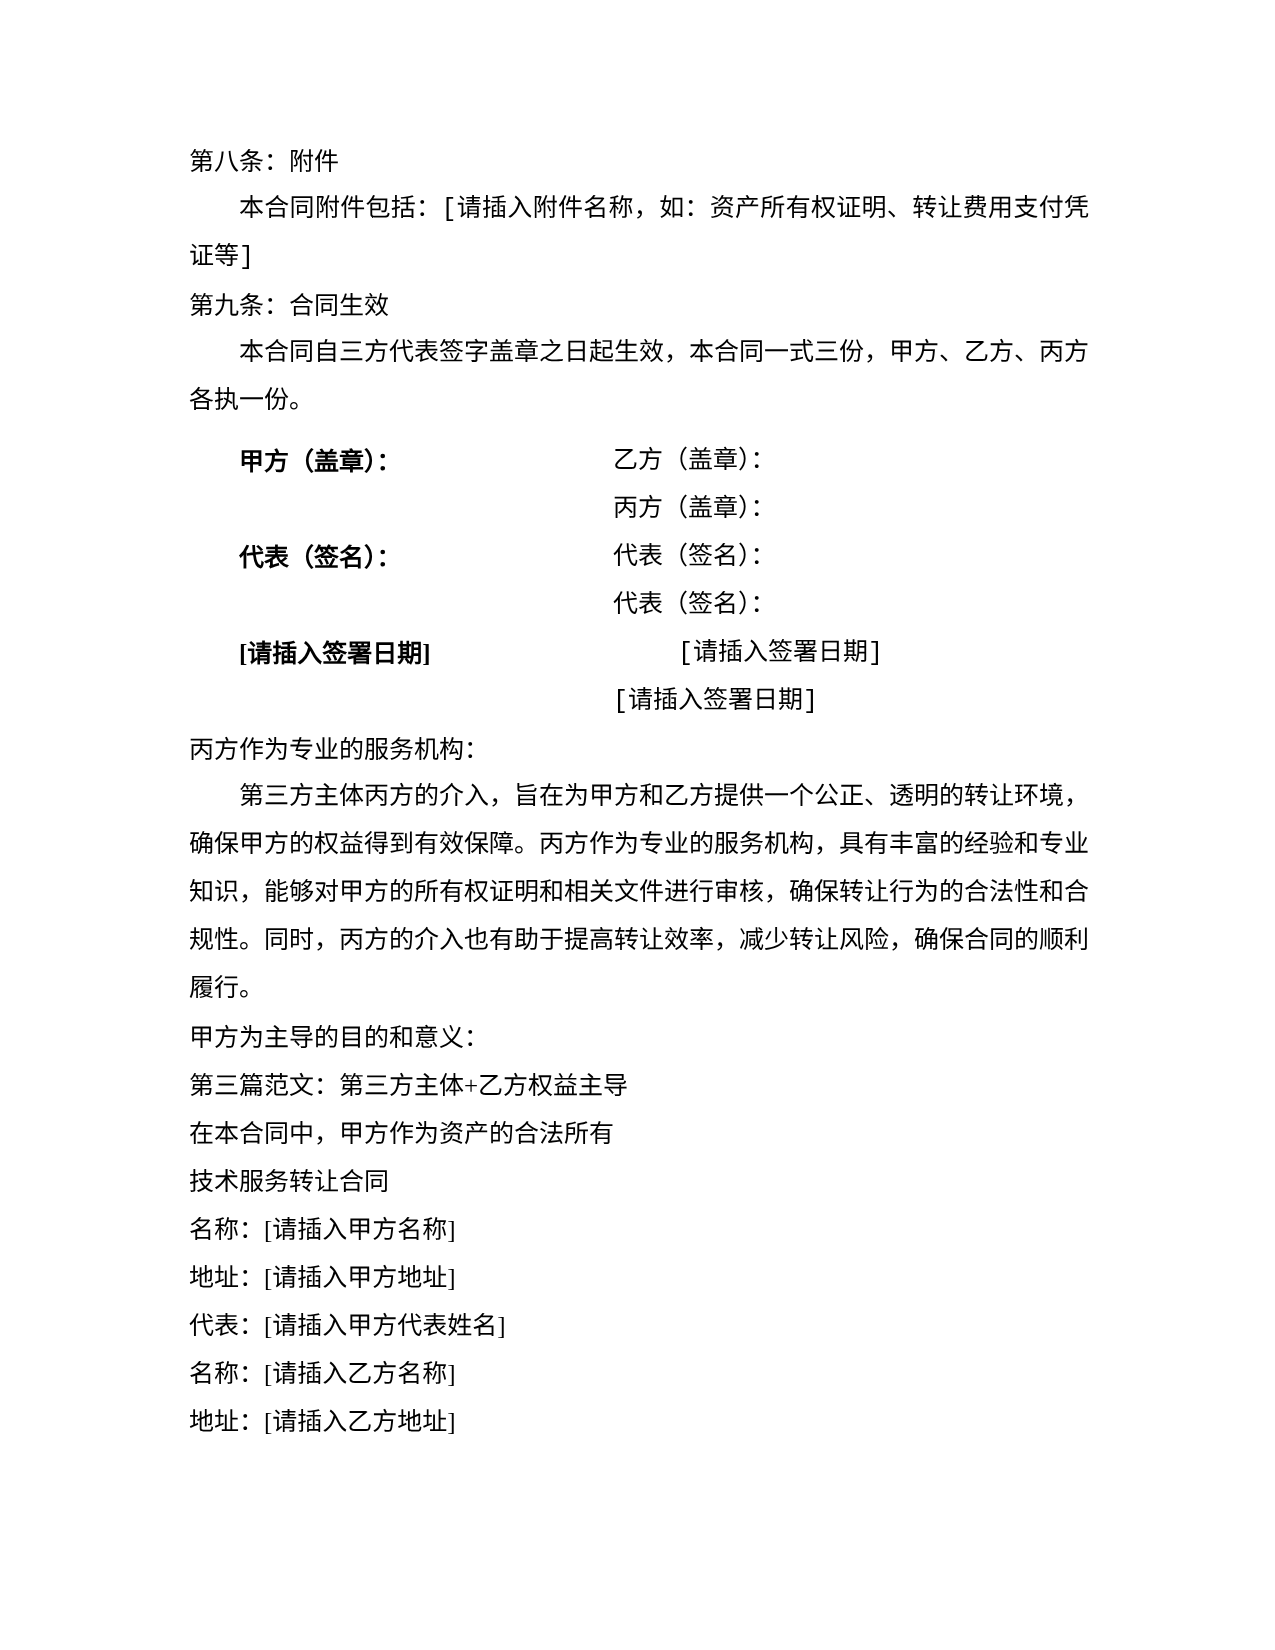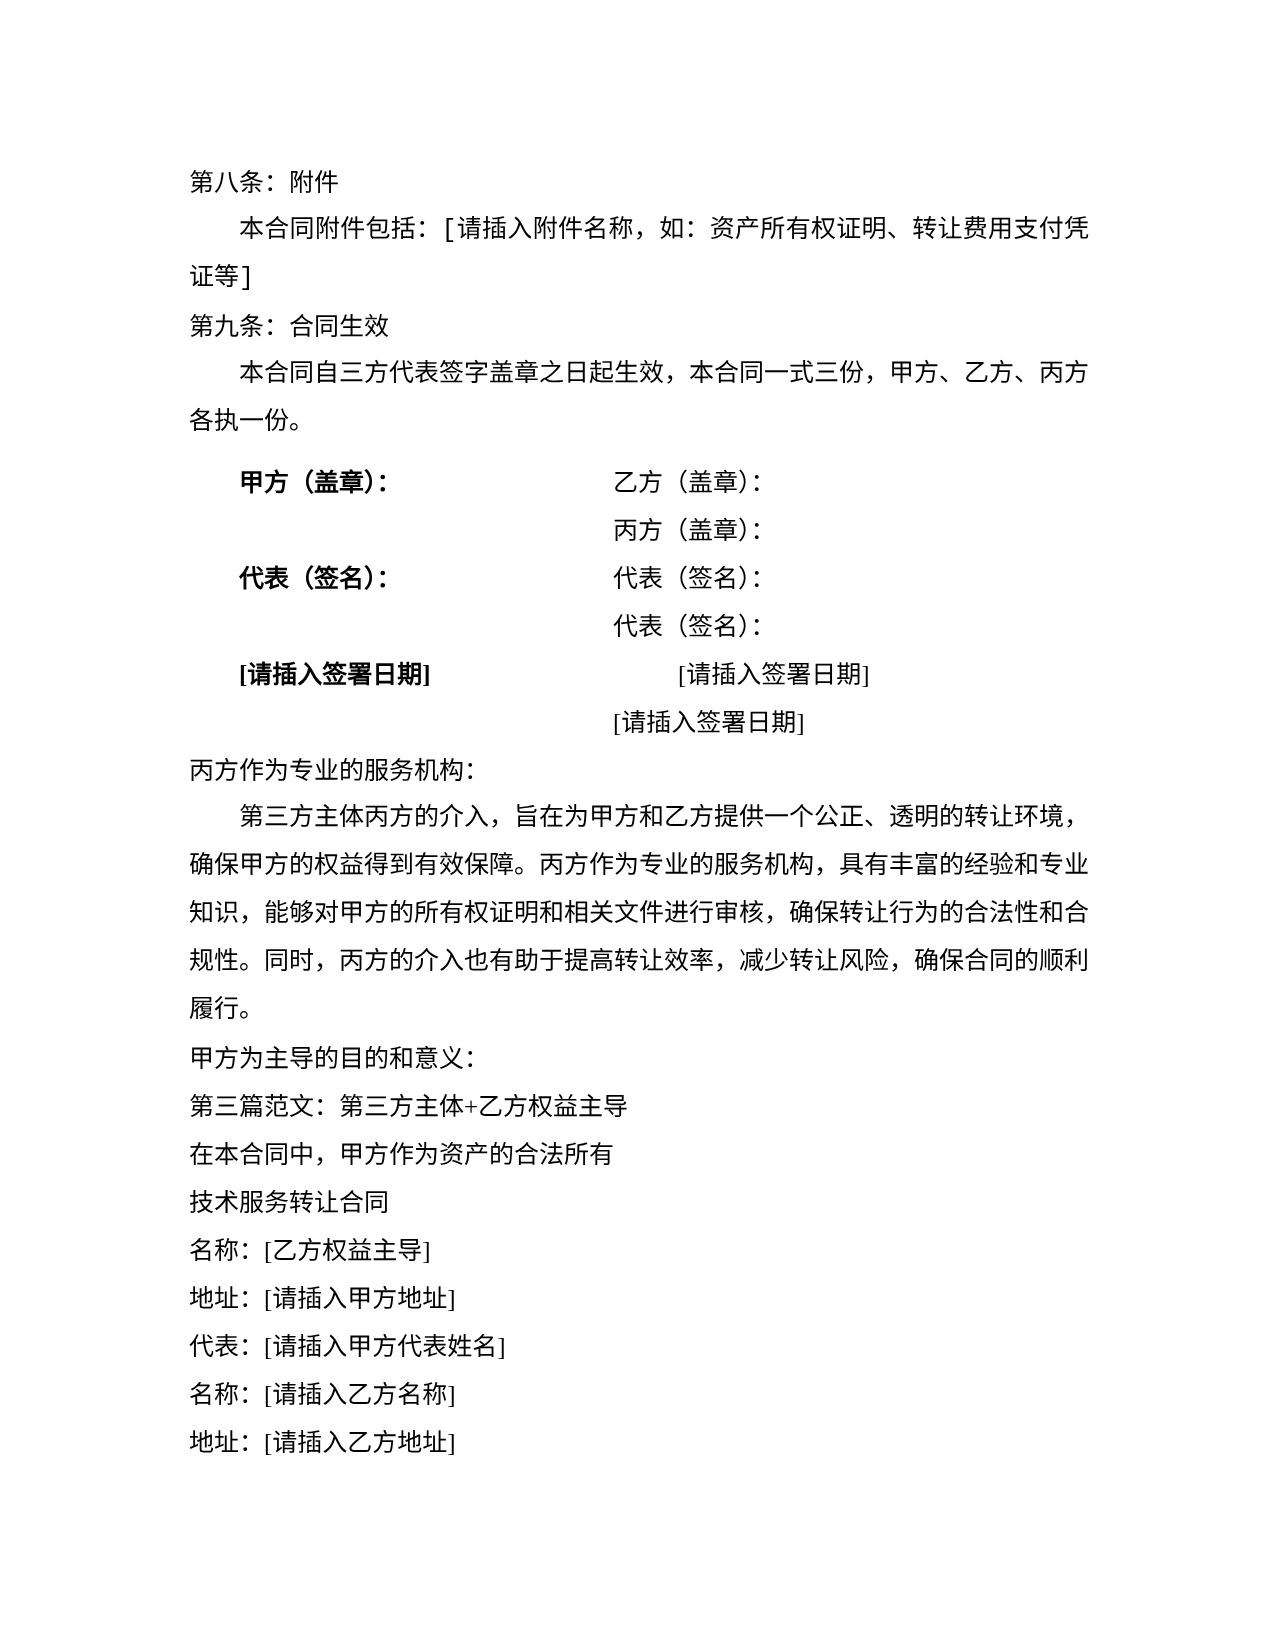--- a/index.html
+++ b/index.html
@@ -14,39 +14,38 @@
   }
   .page {
     position: absolute;
     top: 0; left: 0;
     width: 1275px;
     height: 1430px;
     padding: 138px 186px 0 189px;
     font-size: 25px;
     line-height: 48px;
     background: #ffffff;
-    margin-top: 21px;
   }
   .para {
     text-align: justify;
     text-justify: inter-ideograph;
   }
   .indent { text-indent: 50px; font-family: Liberation Mono, monospace; }
   .line { white-space: nowrap; }
   
   .sig-block { margin-top: 12px; }
   .sig-row { display: flex; height: 48px; line-height: 48px; }
   .sig-cell-left {
     width: 424px;
     flex: 0 0 424px;
     padding-left: 50px;
     white-space: nowrap;
     font-weight: bold;
   }
-  .sig-cell-right { white-space: nowrap; }
+  .sig-cell-right { white-space: nowrap; font-family: Liberation Mono, monospace; }
   .sig-cell-right.shift { padding-left: 65px; }
 </style>
 </head>
 <body>
 
 <div class="page">
 
   <p class="line">第八条：附件</p>
   <p class="para indent">本合同附件包括：[请插入附件名称，如：资产所有权证明、转让费用支付凭证等]</p>
 
@@ -82,19 +81,19 @@
 
   <p class="line">丙方作为专业的服务机构：</p>
   <p class="para indent">第三方主体丙方的介入，旨在为甲方和乙方提供一个公正、透明的转让环境，确保甲方的权益得到有效保障。丙方作为专业的服务机构，具有丰富的经验和专业知识，能够对甲方的所有权证明和相关文件进行审核，确保转让行为的合法性和合规性。同时，丙方的介入也有助于提高转让效率，减少转让风险，确保合同的顺利履行。</p>
 
   <p class="line">甲方为主导的目的和意义：</p>
   <p class="line">第三篇范文：第三方主体+乙方权益主导</p>
 
   <p class="line">在本合同中，甲方作为资产的合法所有</p>
   <p class="line">技术服务转让合同</p>
 
-  <p class="line">名称：[乙方权益主导]</p>
+  <p class="line">名称：[请插入甲方名称]</p>
   <p class="line">地址：[请插入甲方地址]</p>
   <p class="line">代表：[请插入甲方代表姓名]</p>
   <p class="line">名称：[请插入乙方名称]</p>
   <p class="line">地址：[请插入乙方地址]</p>
 
 </div>
 
 </body></html>

